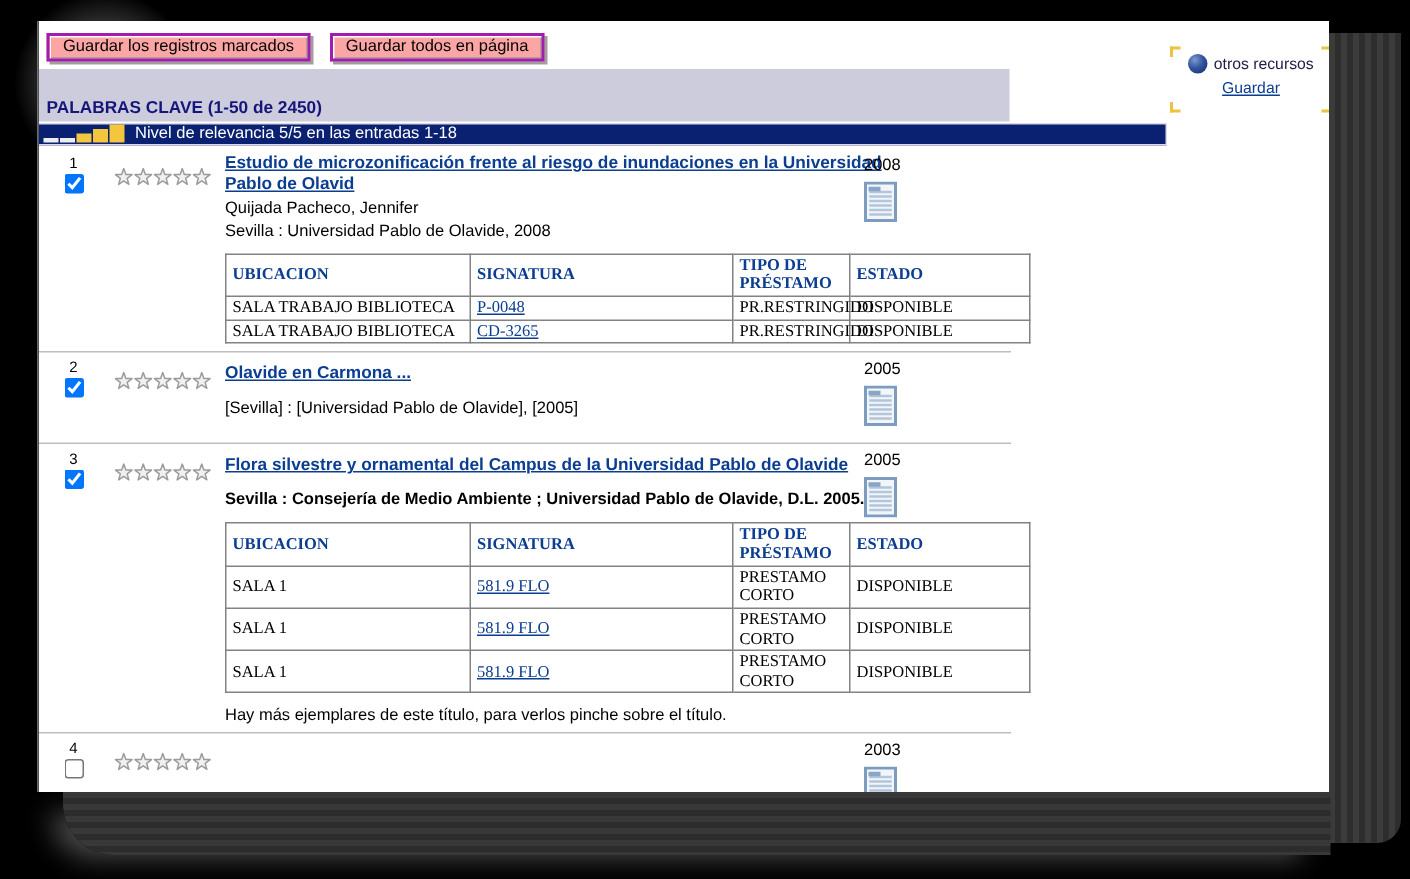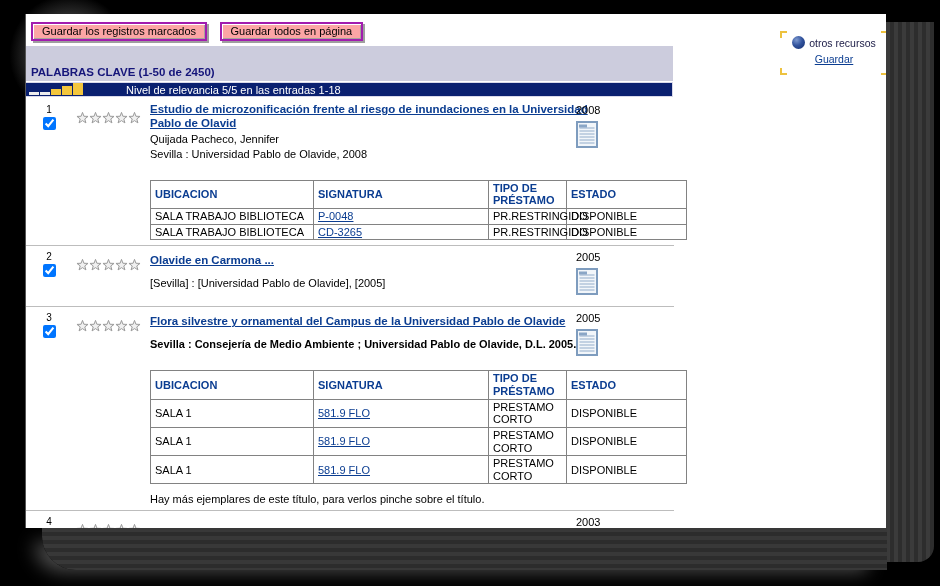--- a/index.html
+++ b/index.html
@@ -29,22 +29,22 @@
   
   .toolbar{padding:7px 0 5px 5px;}
   .btn{display:inline-block;font-family:"Liberation Sans",sans-serif;font-size:11px;
     background:#fca5a5;border:2px solid #a21caf;padding:1px 9px 2px;margin-right:8px;
     box-shadow:inset 1px 1px 0 #fff,inset -1px -1px 0 #a7a39b,2px 2px 0 #9f9f9f;
     cursor:pointer;color:#000;}
   
   .kw-bar{width:647px;background:var(--header-bg);color:#15157a;font-weight:bold;
     font-size:11.5px;padding:20px 5px 3px;}
   
-  .rel-bar{width:647px;background:var(--navy-bar);border:1px solid #d9d9ea;border-left:none;
-    display:flex;align-items:center;height:15px;margin-top:1px;gap:36px;}
+  .rel-bar{width:752px;background:var(--navy-bar);border:1px solid #d9d9ea;border-left:none;
+    display:flex;align-items:flex-start;height:15px;margin-top:1px;}
   .rel-blocks{display:flex;align-items:flex-end;margin-left:3px;padding-bottom:2px;}
   .rb{width:10px;margin-right:1px;display:inline-block;}
   .rb1,.rb2{height:3px;background:#ededed;}
   .rb3{height:6px;background:var(--relevance-yellow);}
   .rb4{height:9px;background:var(--relevance-yellow);}
   .rb5{height:12px;background:var(--relevance-yellow);}
   .rel-text{color:#fff;font-size:11px;margin-left:6px;white-space:nowrap;}
   
   .res-box{position:absolute;left:760px;top:17px;width:96px;height:44px;padding-top:5px;}
   .res-row{display:flex;align-items:center;justify-content:center;gap:4px;}
@@ -64,21 +64,21 @@
   .rec-row{display:flex;}
   .rec-left{flex:none;width:46px;text-align:center;padding-top:1px;}
   .rec-num{font-size:10px;margin-bottom:1px;}
   .rec-check{width:13px;height:13px;margin:0;}
   .rec-stars{flex:none;width:78px;padding:8px 0 0 4px;cursor:pointer;}
   .rec-main{flex:none;width:537px;}
   .rec-title{display:inline-block;max-width:452px;font-size:11.5px;font-weight:bold;
     color:var(--link-blue);text-decoration:underline;line-height:1.2;}
   .rec-author{font-size:11px;margin-top:2px;}
   .rec-imprint{font-size:11px;margin-top:3px;}
-  table.holdings{border-collapse:collapse;margin-top:20px;table-layout:fixed;width:536px;}
+  table.holdings{border-collapse:collapse;margin-top:9px;table-layout:fixed;width:536px;font-family:Liberation Serif, serif;}
   .holdings th,.holdings td{border:1px solid #828282;font-size:11px;padding:1px 4px;
     text-align:left;line-height:1.15;}
   .holdings th{color:var(--link-blue);font-weight:bold;}
   .holdings th:nth-child(1){width:163px;}
   .holdings th:nth-child(2){width:175px;}
   .holdings th:nth-child(3){width:78px;}
   .holdings th:nth-child(4){width:120px;}
   .holdings a{color:var(--link-blue);text-decoration:underline;}
   .rec-note{font-size:11px;margin-top:9px;}
   .rec-right{position:absolute;left:550px;top:5px;width:52px;}

